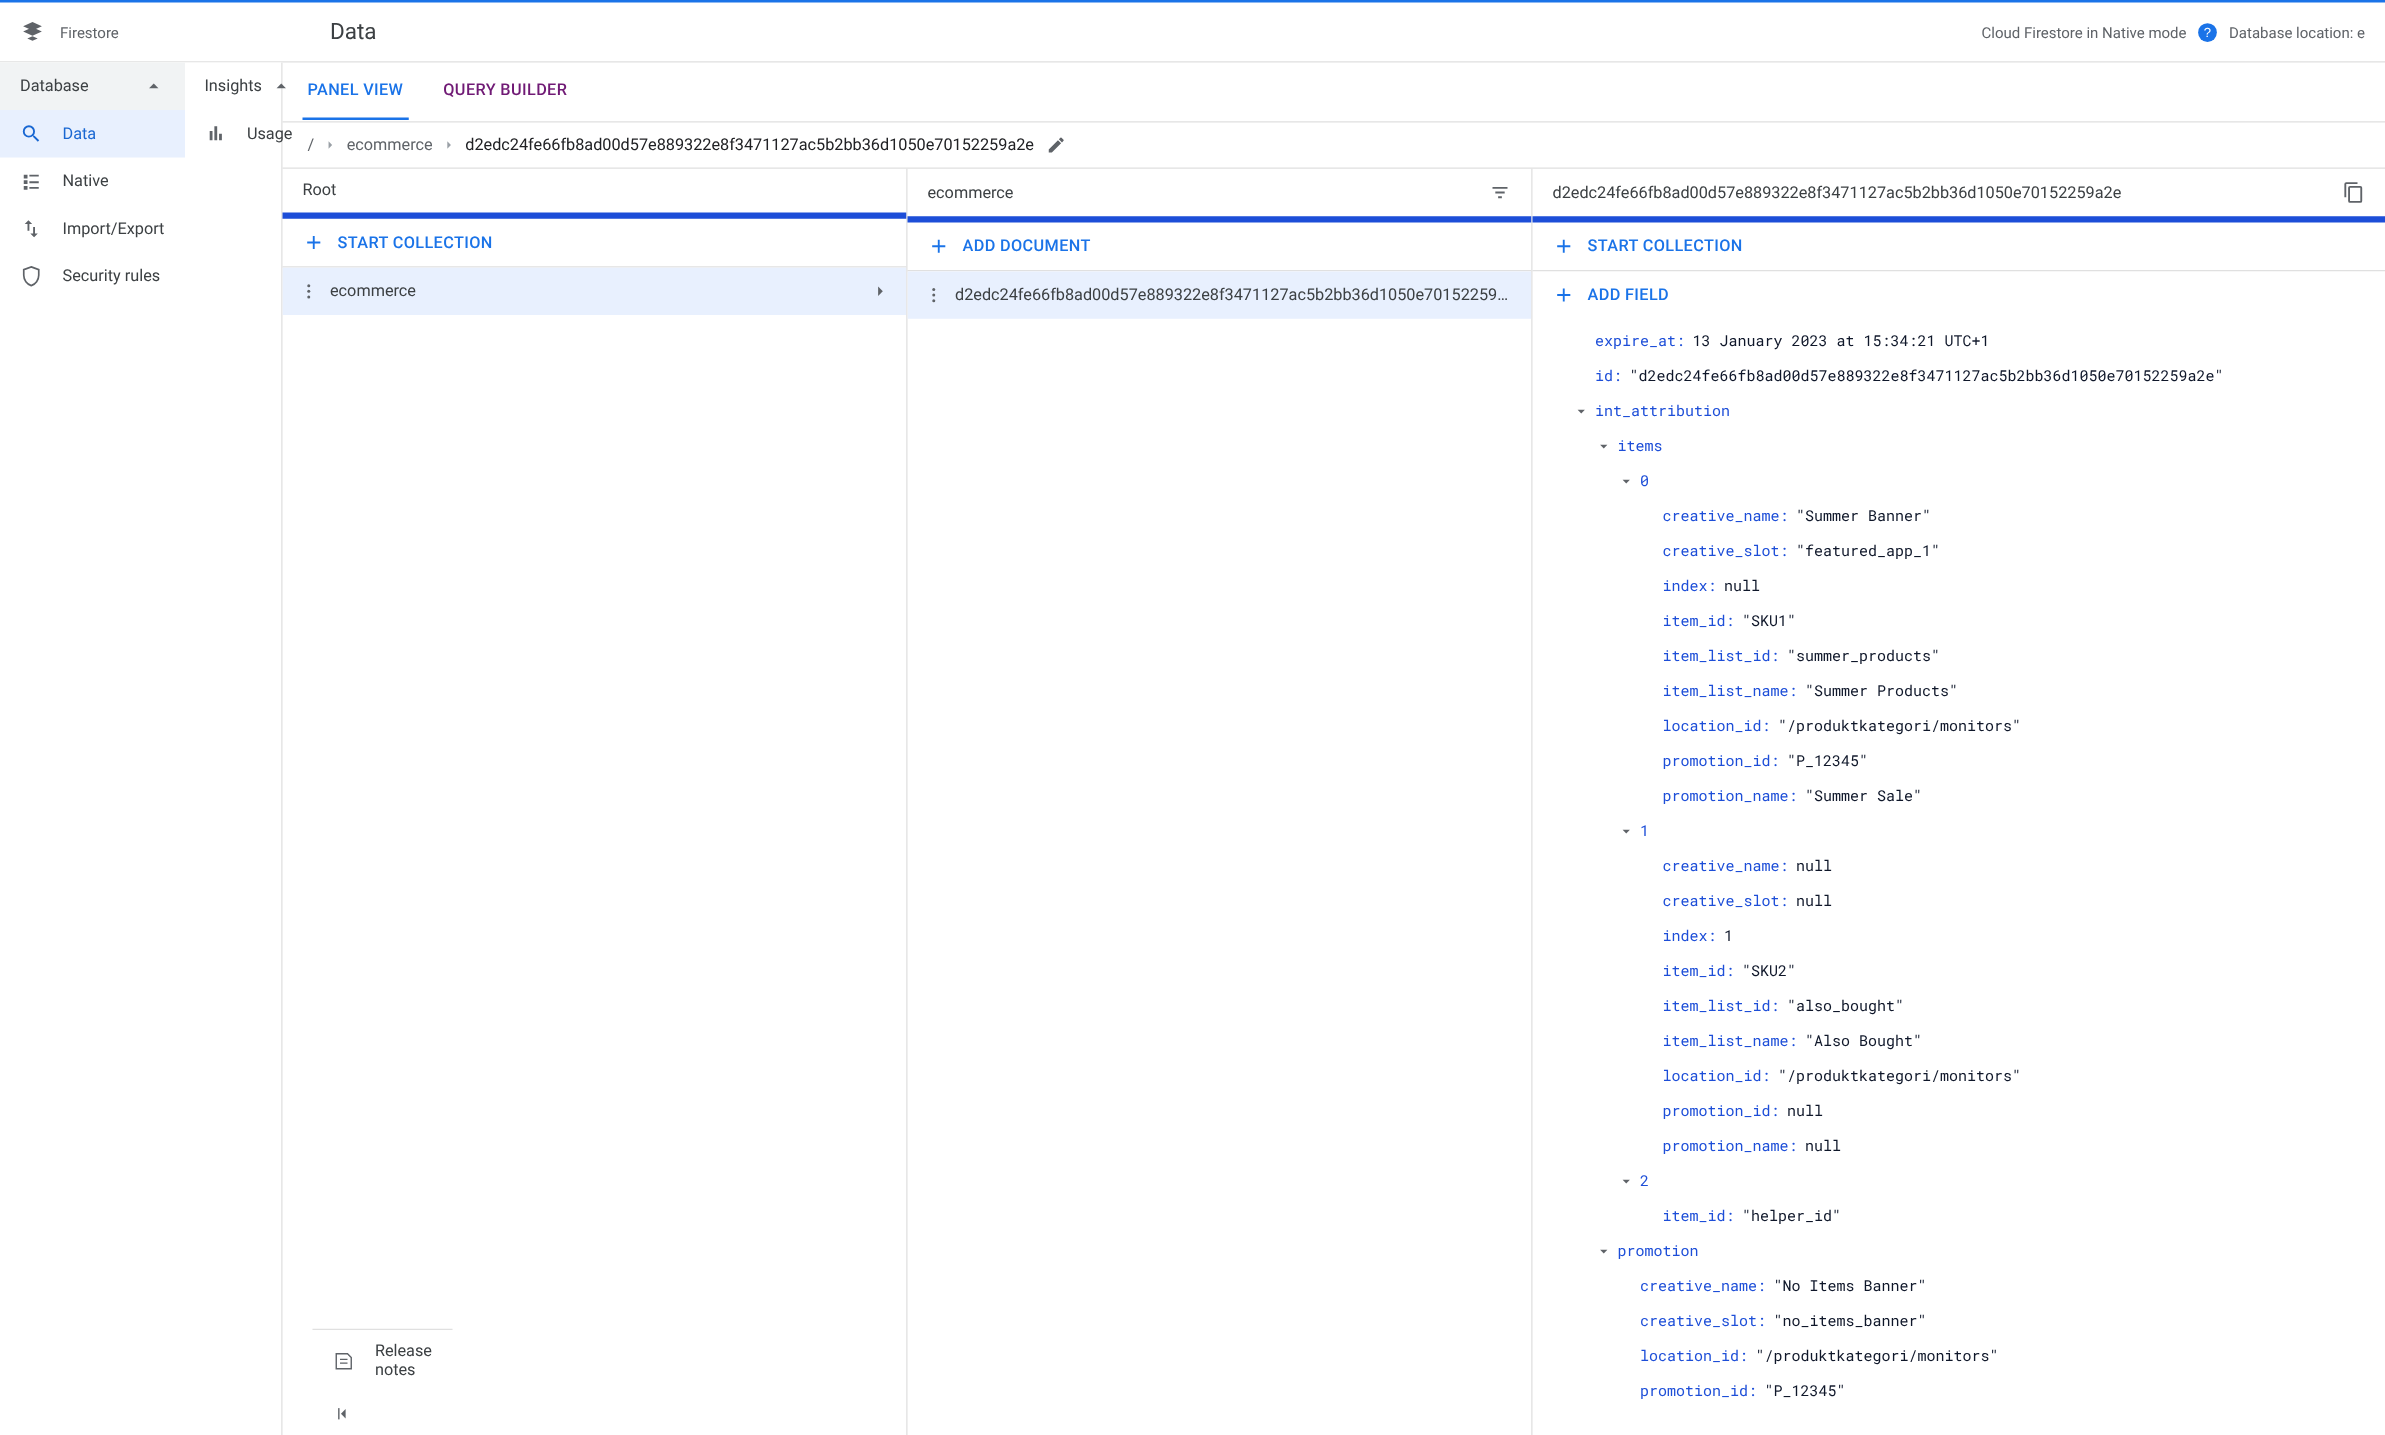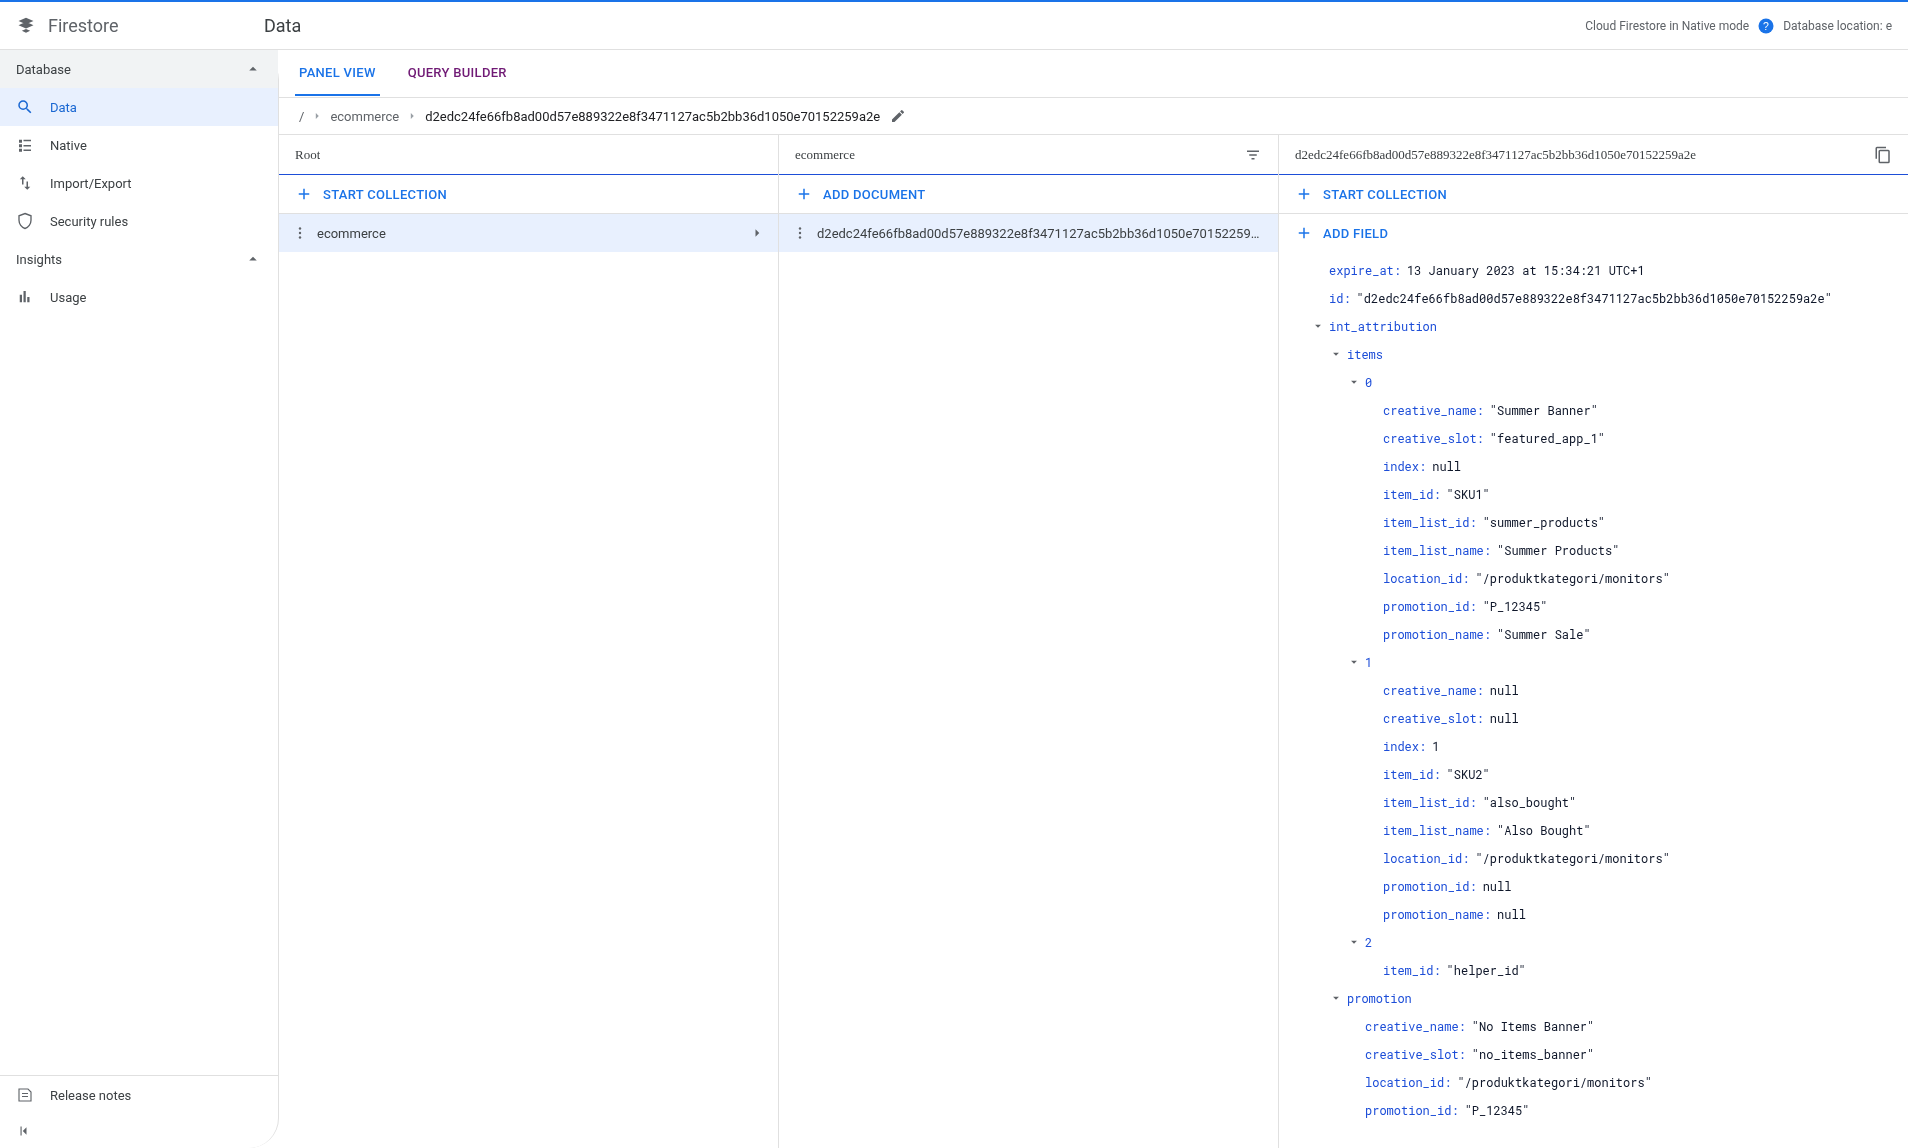--- a/index.html
+++ b/index.html
@@ -2,27 +2,27 @@
 <html><head>
 <meta charset="utf-8">
 <style>
 * { box-sizing: border-box; margin: 0; padding: 0; }
 body { font-family: Roboto, 'Helvetica Neue', Arial, sans-serif; font-size: 13px; color: #3c4043; background: #fff; overflow: hidden; }
 .app { display: flex; flex-direction: column; height: 100vh; width: 100vw; }
 .topbar { height: 2px; background: #1a73e8; }
 .header { display: flex; align-items: center; height: 48px; border-bottom: 1px solid #e0e0e0; padding: 0 16px; }
 .logo-area { display: flex; align-items: center; gap: 12px; width: 240px; }
 .logo-icon { width: 20px; height: 20px; }
-.logo-text { font-size: 18px; color: #5f6368; font-weight: 400; }
+.logo-text { font-size: 12px; color: #5f6368; font-weight: 400; }
 .header-title { font-size: 18px; color: #3c4043; flex: 0 0 auto; margin-left: 8px; }
 .header-spacer { flex: 1; }
 .header-right { display: flex; align-items: center; gap: 8px; font-size: 12px; color: #5f6368; }
 .help-icon { width: 18px; height: 18px; fill: #1a73e8; border-radius: 50%; }
 .body { display: flex; flex: 1; min-height: 0; }
-.sidebar { width: 279px; border-right: 1px solid #e0e0e0; display: flex; flex-direction: column; background: #fff; border-radius: 30px; }
+.sidebar { width: 226px; border-right: 1px solid #e0e0e0; display: flex; flex-direction: row; background: #fff; }
 .side-section { }
 .side-header { display: flex; align-items: center; justify-content: space-between; padding: 10px 16px; font-size: 13px; color: #3c4043; background: #f1f3f4; cursor: pointer; }
 .side-header.plain { background: transparent; }
 .side-items { }
 .side-item { display: flex; align-items: center; gap: 16px; padding: 10px 16px; font-size: 13px; color: #3c4043; cursor: pointer; }
 .side-item.active { background: #e8f0fe; color: #1967d2; }
 .side-item.active .side-icon { fill: #1967d2; }
 .side-icon { width: 18px; height: 18px; fill: #5f6368; flex-shrink: 0; }
 .side-footer { margin-top: auto; border-top: 1px solid #e0e0e0; }
 .collapse-btn { padding: 8px 16px; cursor: pointer; display:flex; align-items:center; }
@@ -34,21 +34,21 @@
 .breadcrumb a { color: #5f6368; text-decoration: none; }
 .bc-sep { color: #9aa0a6; }
 .bc-doc { color: #202124; }
 .edit-icon { width: 16px; height: 16px; fill: #5f6368; cursor: pointer; margin-left: 4px;}
 .panels { flex: 1; display: flex; min-height: 0; }
 .panel { border-right: 1px solid #e0e0e0; display: flex; flex-direction: column; min-width: 0; }
 .panel:last-child { border-right: none; }
 .panel-1 { width: 500px; }
 .panel-2 { width: 500px; }
 .panel-3 { flex: 1; }
-.panel-header { display: flex; align-items: center; justify-content: space-between; padding: 10px 16px; border-bottom: 1px solid #1d4ed8; font-size: 13px; color: #3c4043; min-height: 40px; font-family: Liberation Serif, serif; }
+.panel-header { display: flex; align-items: center; justify-content: space-between; padding: 10px 16px; border-bottom: 5px solid #1d4ed8; font-size: 13px; color: #3c4043; min-height: 40px; }
 .panel-header .title { white-space: nowrap; overflow: hidden; text-overflow: ellipsis; }
 .panel-action { display: flex; align-items: center; gap: 10px; padding: 10px 16px; color: #1a73e8; font-size: 13px; font-weight: 500; text-transform: uppercase; letter-spacing: 0.3px; cursor: pointer; }
 .panel-action.with-border { border-bottom: 1px solid #e0e0e0; }
 .plus-icon { width: 18px; height: 18px; fill: #1a73e8; }
 .filter-icon, .copy-icon { width: 18px; height: 18px; fill: #5f6368; cursor: pointer; }
 .panel-body { flex: 1; overflow: auto; }
 .list-row { display: flex; align-items: center; padding: 10px 12px; font-size: 13px; color: #3c4043; cursor: pointer; gap: 8px; }
 .list-row.selected { background: #e8f0fe; }
 .menu-dots { width: 18px; height: 18px; fill: #5f6368; flex-shrink:0; }
 .row-label { flex: 1; white-space: nowrap; overflow: hidden; text-overflow: ellipsis; }

